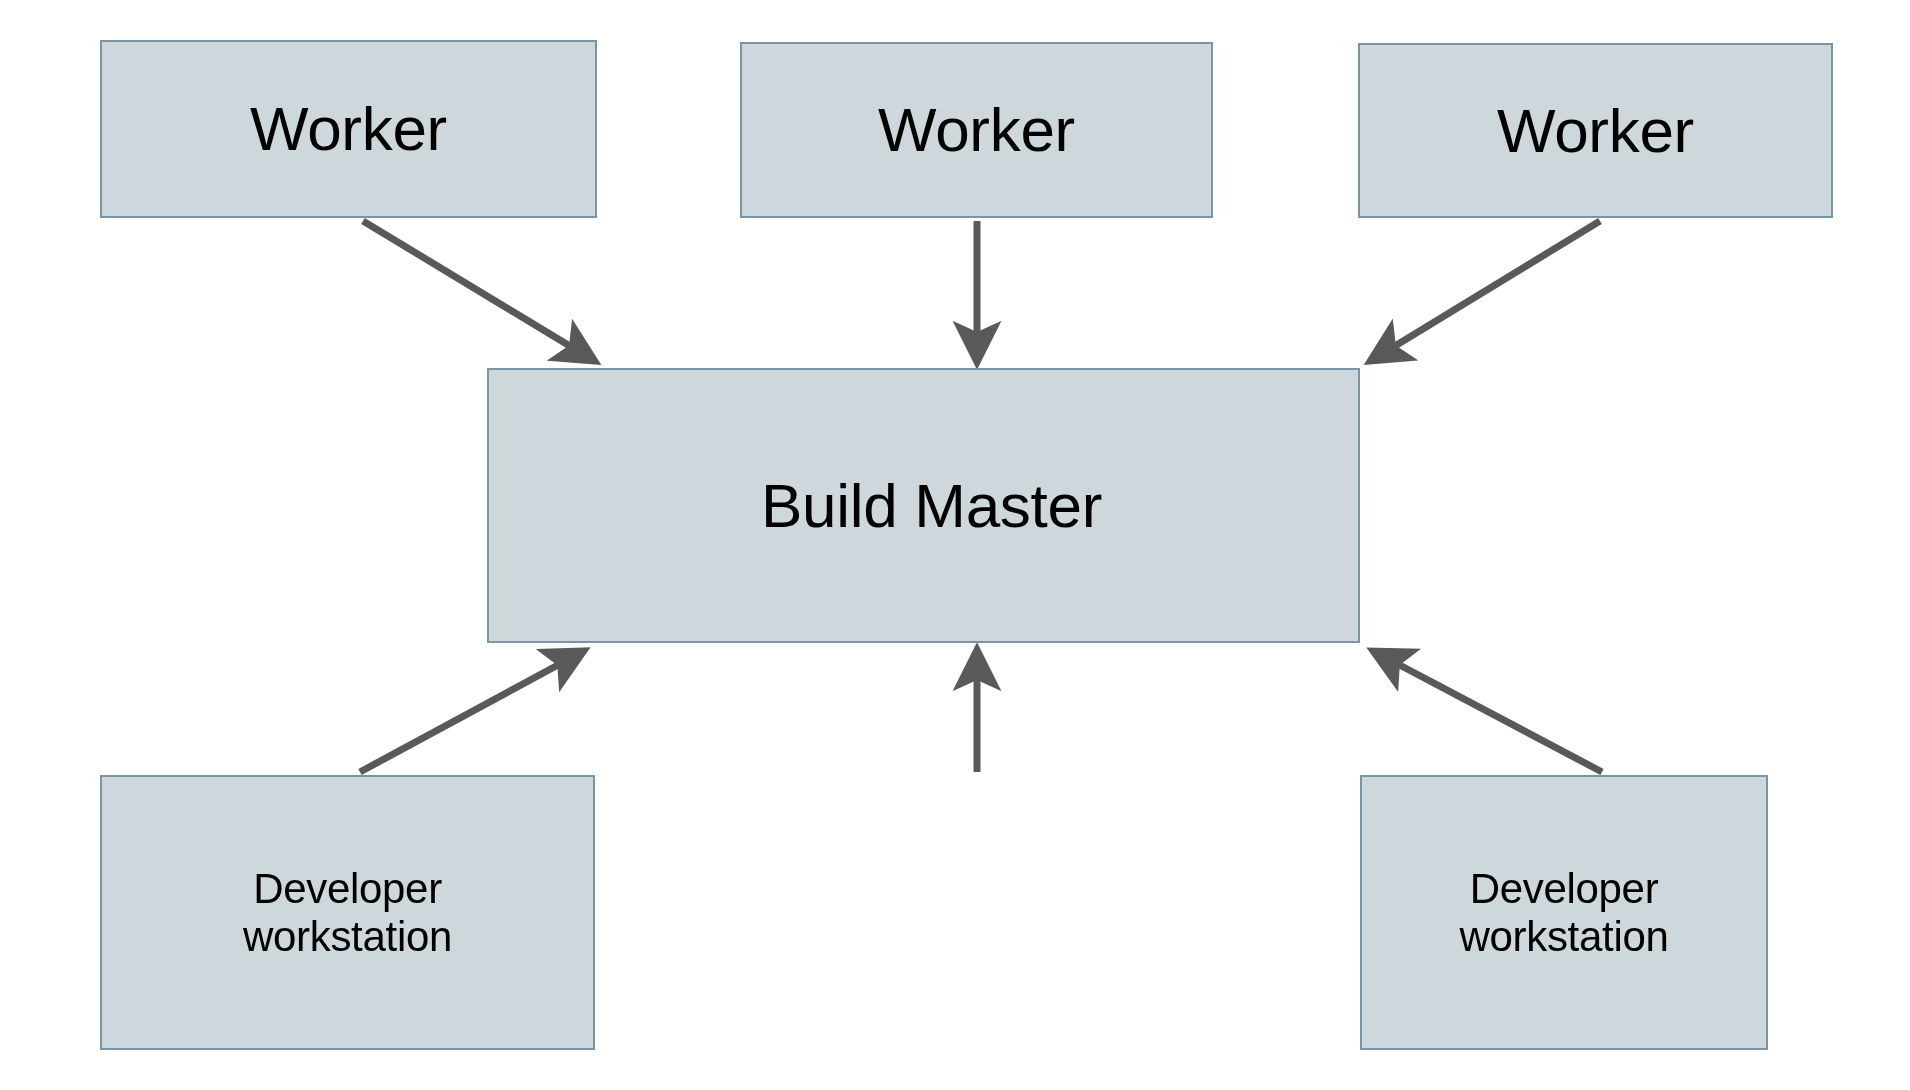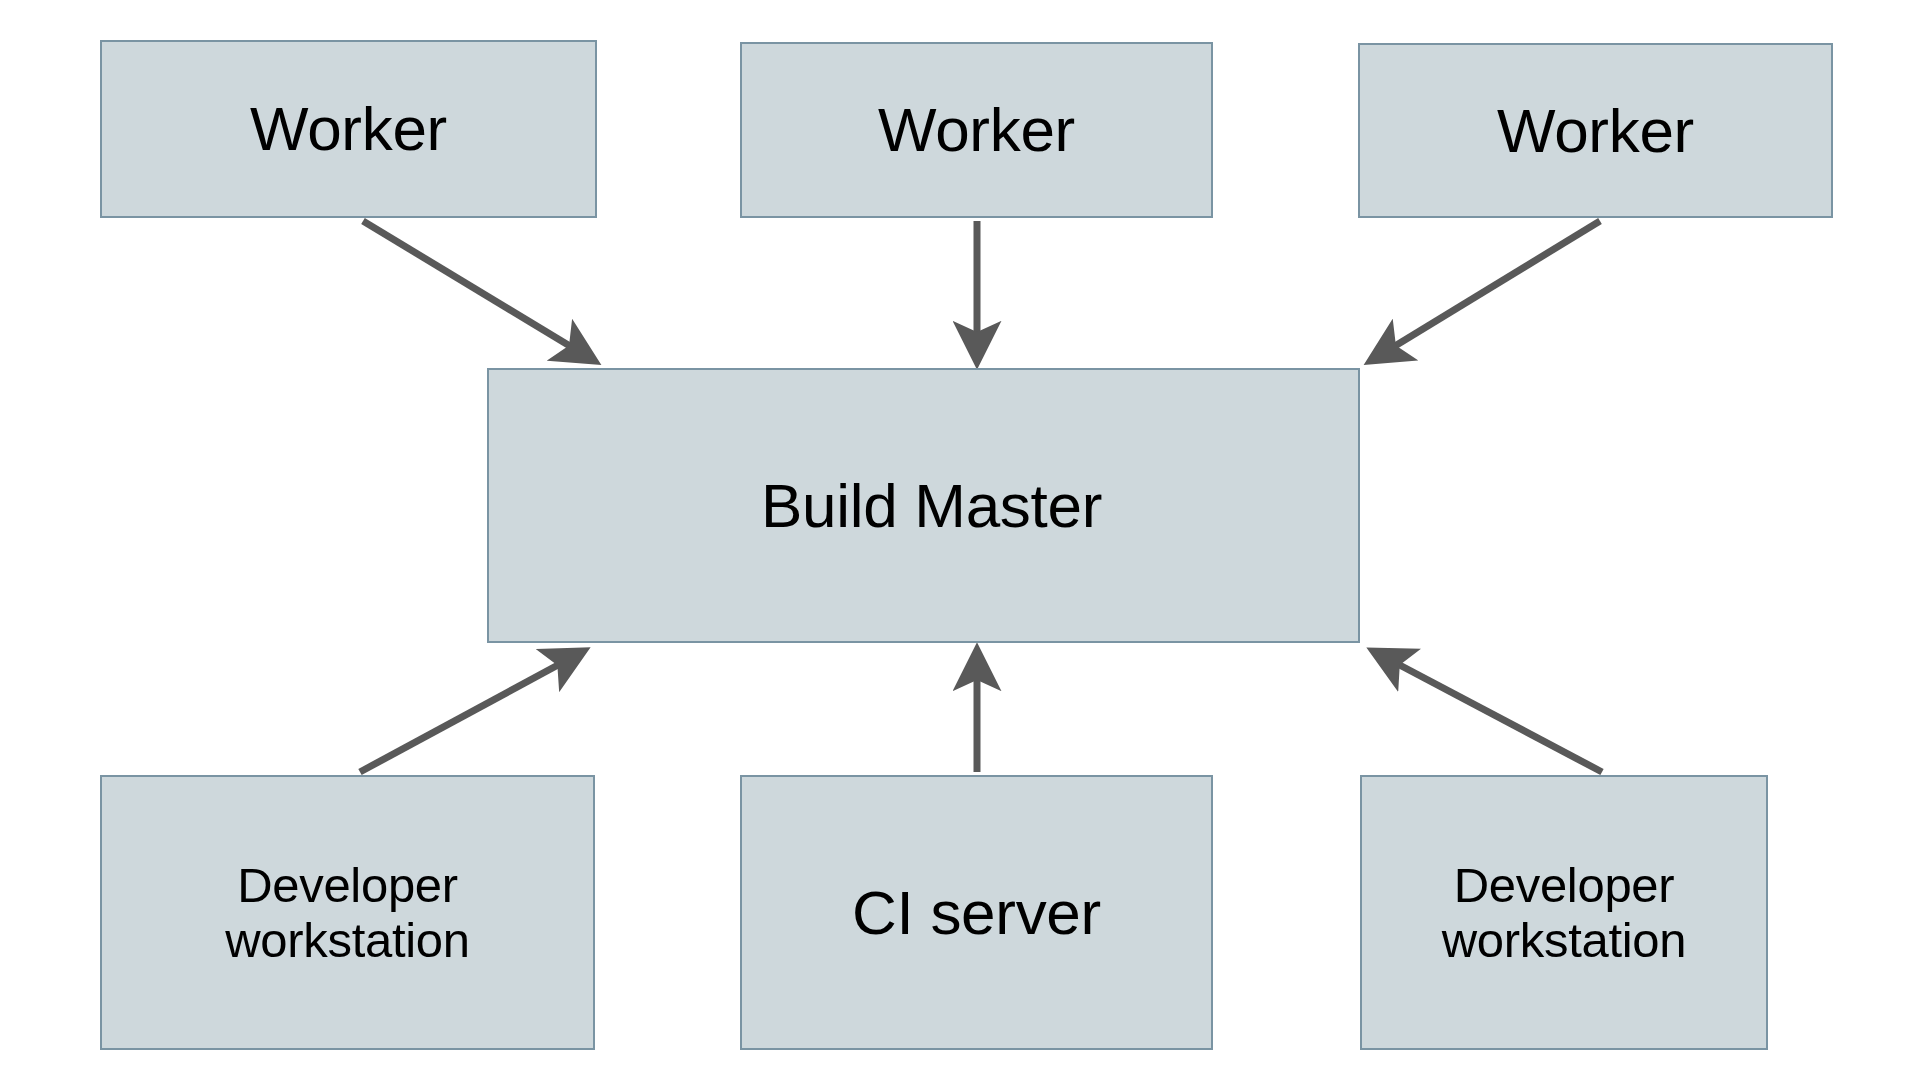--- a/index.html
+++ b/index.html
@@ -41,21 +41,21 @@
     color: #000000;
     font-weight: 400;
     line-height: 1.12;
     letter-spacing: -0.3px;
     white-space: pre-line;
     padding: 0 8px;
   }
   .f-worker  { font-size: 62px; }
   .f-master  { font-size: 62px; }
   .f-ci      { font-size: 62px; }
-  .f-dev     { font-size: 49px; }
+  .f-dev     { font-size: 42px; }
 
   
   #node-worker-left   { left: 100px;  top: 40px;  width: 497px; height: 178px; }
   #node-worker-mid    { left: 740px;  top: 42px;  width: 473px; height: 176px; }
   #node-worker-right  { left: 1358px; top: 43px;  width: 475px; height: 175px; }
   #node-build-master  { left: 487px;  top: 368px; width: 873px; height: 275px; padding-left: 16px; }
   #node-dev-left      { left: 100px;  top: 775px; width: 495px; height: 275px; }
   #node-ci-server     { left: 740px;  top: 775px; width: 473px; height: 275px; }
   #node-dev-right     { left: 1360px; top: 775px; width: 408px; height: 275px; }
 </style>
@@ -110,22 +110,19 @@
 
   <div class="node" id="node-build-master">
     <span class="node-label f-master">Build Master</span>
   </div>
 
   <div class="node" id="node-dev-left">
     <span class="node-label f-dev">Developer
 workstation</span>
   </div>
 
-  <div class="node" id="node-ci-server">
-    <span class="node-label f-ci">CI server</span>
-  </div>
 
   <div class="node" id="node-dev-right">
     <span class="node-label f-dev">Developer
 workstation</span>
   </div>
 
 </div>
 
 </body></html>

